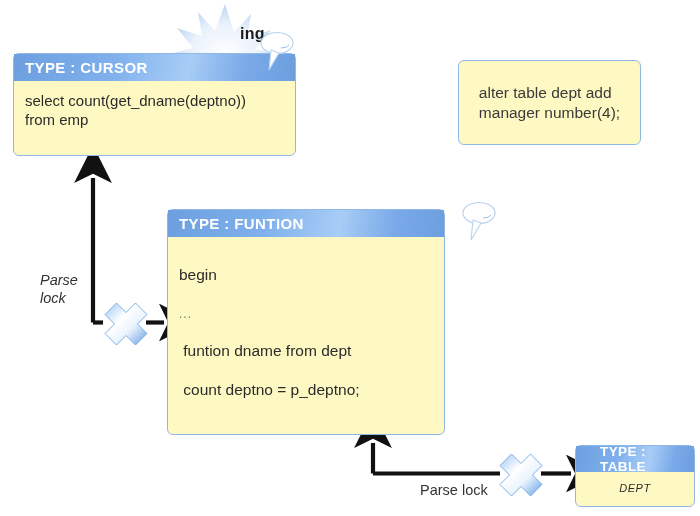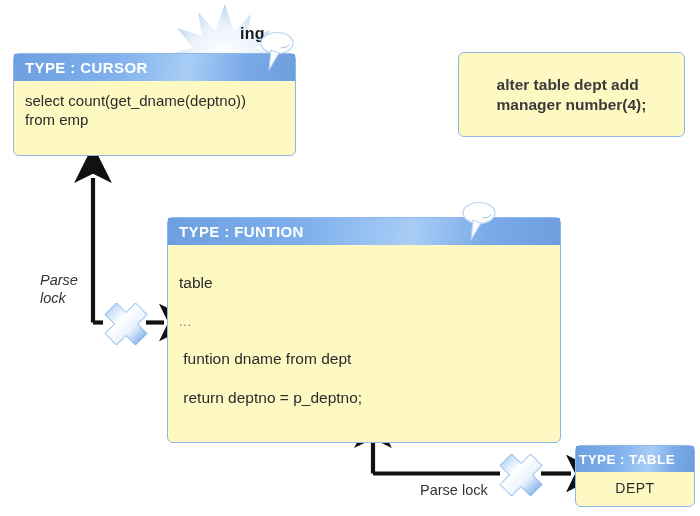--- a/index.html
+++ b/index.html
@@ -48,30 +48,30 @@
     display:flex;
     align-items:center;
     justify-content:center;
     height:100%;
     text-align:left;
   }
   .dots{font-size:15.5px;letter-spacing:1px;}
 
   
   #cursor-box{left:13px;top:53px;width:283px;height:103px;}
-  #funtion-box{left:167px;top:217px;width:394px;height:226px;}
-  #alter-box{left:458px;top:52px;width:227px;height:85px;font-weight:bold;}
+  #funtion-box{left:167px;top:209px;width:278px;height:226px;}
+  #alter-box{left:458px;top:60px;width:183px;height:85px;}
   #table-box{left:575px;top:445px;width:120px;height:62px;}
 
   #funtion-box .box-body{padding-top:9px;font-size:15.5px;line-height:1.235;}
   #table-box .box-body{
     display:flex;align-items:center;justify-content:center;
-    height:34px;padding:0;font-size:14px;letter-spacing:.5px;
-  }
-  #table-box .box-hdr{font-size:13.5px;padding-left:3px;height:26px;}
+    height:34px;padding:0;font-size:11px;letter-spacing:.5px;font-style:italic;
+  }
+  #table-box .box-hdr{font-size:13.5px;padding-left:24px;height:26px;}
 
   
   #lines{position:absolute;left:0;top:0;width:700px;height:516px;pointer-events:none;}
 
   
   .lbl{
     position:absolute;
     font-size:14.5px;
     color:#333333;
     line-height:1.22;
@@ -148,24 +148,24 @@
     <ellipse cx="21" cy="13" rx="16" ry="10.5" fill="#ffffff" stroke="#b9d3ef" stroke-width="1.2"></ellipse>
     <path d="M15,20 L13,40 L23,23 Z" fill="#ffffff" stroke="#b9d3ef" stroke-width="1.1"></path>
     <path d="M25,18 q6,0 8,-3" stroke="#9dbfe2" stroke-width="1" fill="none"></path>
   </svg>
 
   <div class="box" id="funtion-box">
     <div class="box-hdr">
       <span>TYPE : FUNTION</span>
     </div>
     <div class="box-body">
-<div>table</div>
+<div>begin</div>
 <div class="dots" style="font-size:12px;color:#777;padding-top:4px;">...</div>
 <div> funtion dname from dept</div>
-<div> return deptno = p_deptno;</div>
+<div> count deptno = p_deptno;</div>
 
 
     </div>
   </div>
 
   <svg class="pin" id="pin-funtion" viewBox="0 0 40 42">
     <ellipse cx="21" cy="13" rx="16" ry="10.5" fill="#ffffff" stroke="#b9d3ef" stroke-width="1.2"></ellipse>
     <path d="M15,20 L13,40 L23,23 Z" fill="#ffffff" stroke="#b9d3ef" stroke-width="1.1"></path>
     <path d="M25,18 q6,0 8,-3" stroke="#9dbfe2" stroke-width="1" fill="none"></path>
   </svg>

